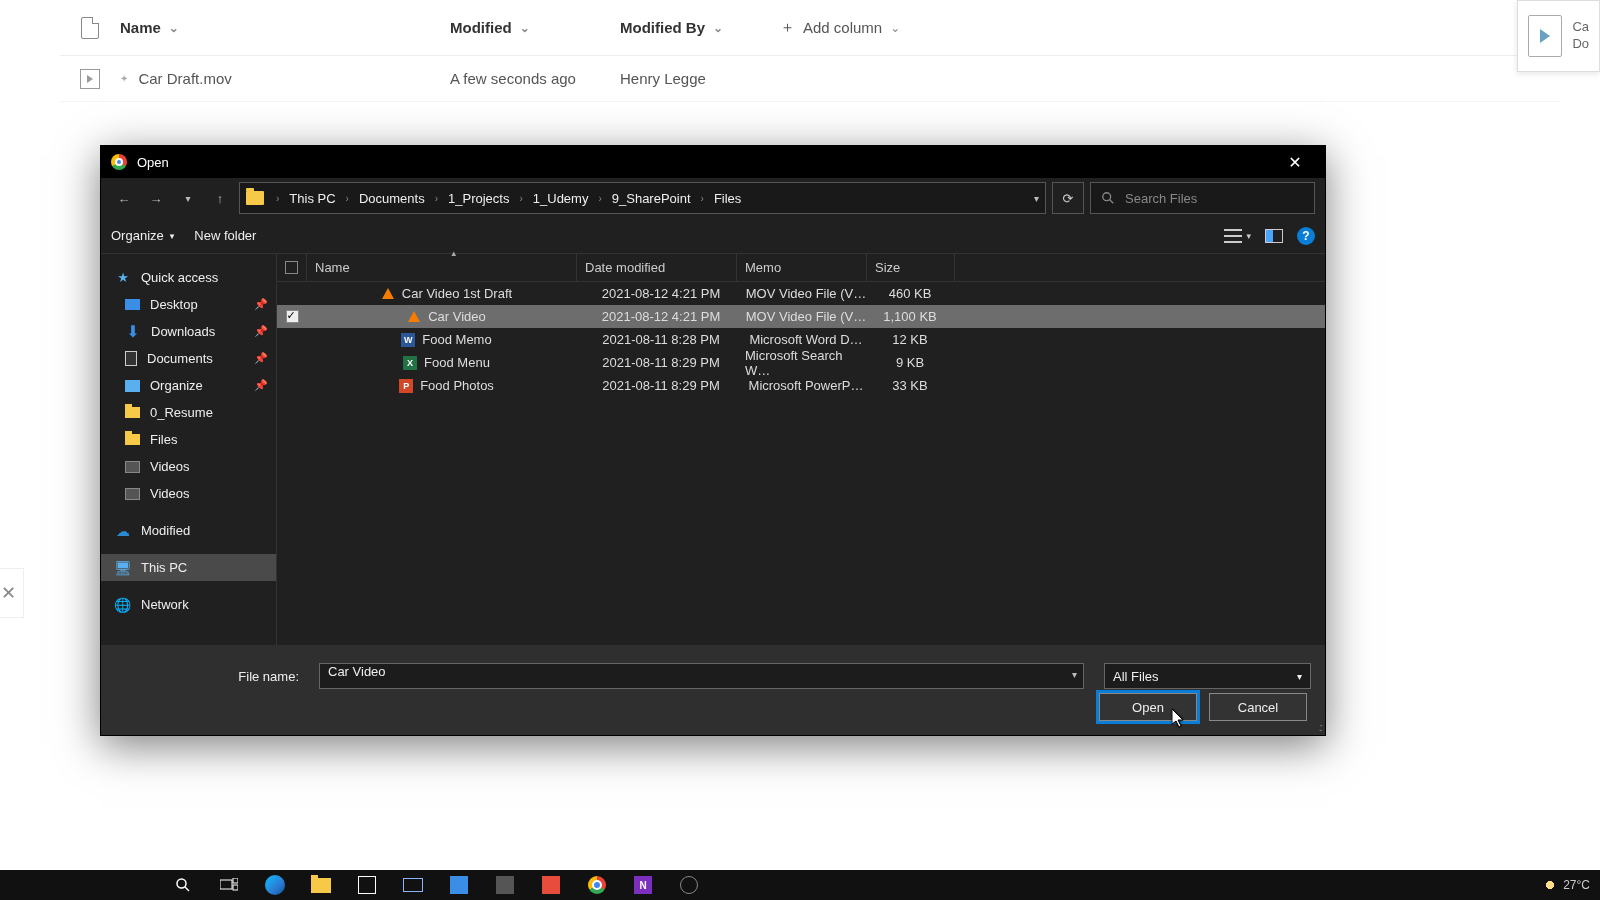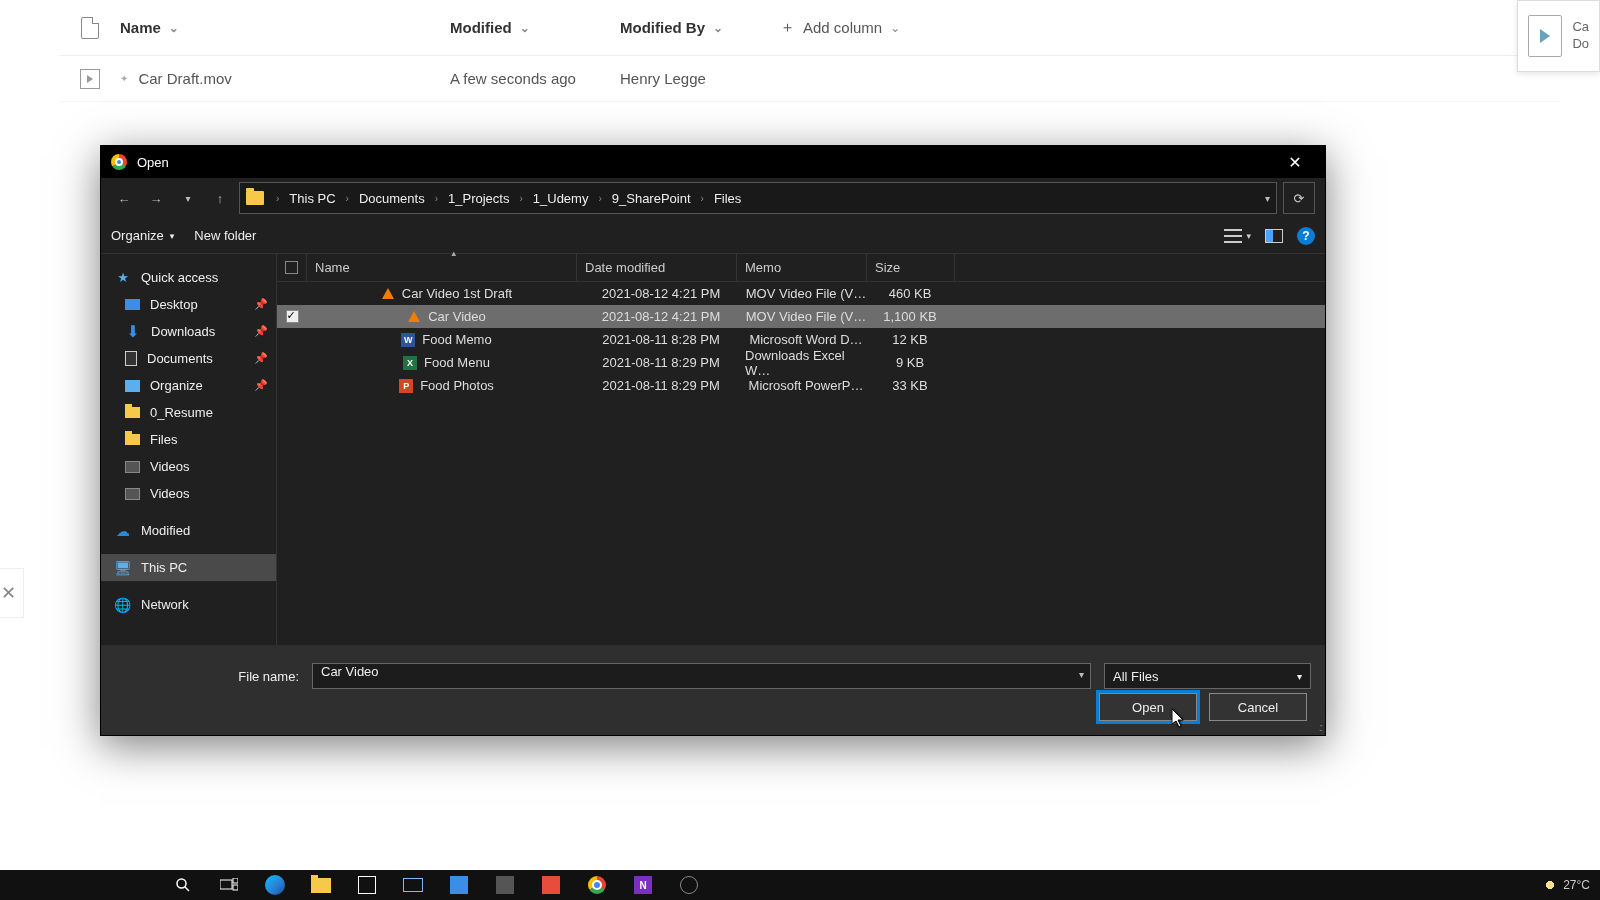--- a/index.html
+++ b/index.html
@@ -100,21 +100,21 @@
   .fl-row.selected { background:#6d6d6d;}
   .fl-row .fl-col{border:none;justify-content:center;}
   .file-ico{width:16px;height:16px;margin-right:6px;display:inline-flex;align-items:center;justify-content:center;}
   .vlc{width:0;height:0;border-left:6px solid transparent;border-right:6px solid transparent;border-bottom:11px solid #f57c00;}
   .word{width:14px;height:14px;background:#2b579a;color:#fff;font-size:9px;font-weight:bold;display:flex;align-items:center;justify-content:center;}
   .excel{width:14px;height:14px;background:#217346;color:#fff;font-size:9px;font-weight:bold;display:flex;align-items:center;justify-content:center;}
   .ppt{width:14px;height:14px;background:#d24726;color:#fff;font-size:9px;font-weight:bold;display:flex;align-items:center;justify-content:center;}
   .fl-size-v{ text-align:right; padding-right:10px; justify-content:flex-end;}
 
   .footer { height:90px; background:#2f2f2f; padding:18px 14px; position:relative;}
-  .fn-row{display:flex; align-items:center; gap:13px;}
+  .fn-row{display:flex; align-items:center; gap:20px;}
   .fn-label{ width:184px; text-align:right; color:#eee;}
   .fn-input{ flex:1; height:26px; background:#1c1c1c; border:1px solid #666; color:#eee; padding:0 8px; position:relative;}
   .fn-input .dd{position:absolute; right:6px; top:5px; color:#bbb; font-size:10px;}
   .type-select{ width:207px; height:26px; background:#1c1c1c; border:1px solid #666; color:#eee; padding:0 8px; display:flex; align-items:center; justify-content:space-between;}
   .btn-row{ position:absolute; right:18px; bottom:14px; display:flex; gap:12px;}
   .dlg-btn{ width:98px; height:28px; border:1px solid #888; background:#333; color:#eee; display:flex; align-items:center; justify-content:center;}
   .dlg-btn.primary{ outline:3px solid #0a7dd6; outline-offset:0;}
   .grip{position:absolute; right:4px; bottom:2px; color:#777; font-size:10px; letter-spacing:-2px;}
 
   .cursor { position:absolute; left:1172px; top:709px; width:14px; height:20px; pointer-events:none; z-index:999;}
@@ -204,20 +204,27 @@
       <span class="crumb">1_Projects</span>
       <span class="crumb-sep">›</span>
       <span class="crumb">1_Udemy</span>
       <span class="crumb-sep">›</span>
       <span class="crumb">9_SharePoint</span>
       <span class="crumb-sep">›</span>
       <span class="crumb">Files</span>
       <span class="addr-drop">▾</span>
     </div>
     <div class="refresh-btn">⟳</div>
+    <div class="searchbox">
+      <svg viewBox="0 0 16 16">
+          <circle cx="6.5" cy="6.5" r="4.5" fill="none" stroke="#888" stroke-width="1.5"></circle>
+          <line x1="10" y1="10" x2="14" y2="14" stroke="#888" stroke-width="1.5"></line>
+        </svg>
+      <span>Search Files</span>
+    </div>
   </div>
 
   <div class="toolbar">
     <div class="left">
       <div class="tool-btn">
           <span>Organize</span>
           <span style="font-size:9px;">▾</span>
         </div>
       <div class="tool-btn">New folder</div>
     </div>
@@ -350,21 +357,21 @@
       </div>
       <div class="fl-row">
         <div class="fl-col fl-chk"></div>
         <div class="fl-col fl-name">
             <span class="file-ico">
               <span class="excel">X</span>
             </span>
             <span>Food Menu</span>
           </div>
         <div class="fl-col fl-date">2021-08-11 8:29 PM</div>
-        <div class="fl-col fl-type">Downloads Excel W…</div>
+        <div class="fl-col fl-type">Microsoft Search W…</div>
         <div class="fl-col fl-size fl-size-v">9 KB</div>
       </div>
       <div class="fl-row">
         <div class="fl-col fl-chk"></div>
         <div class="fl-col fl-name">
             <span class="file-ico">
               <span class="ppt">P</span>
             </span>
             <span>Food Photos</span>
           </div>

